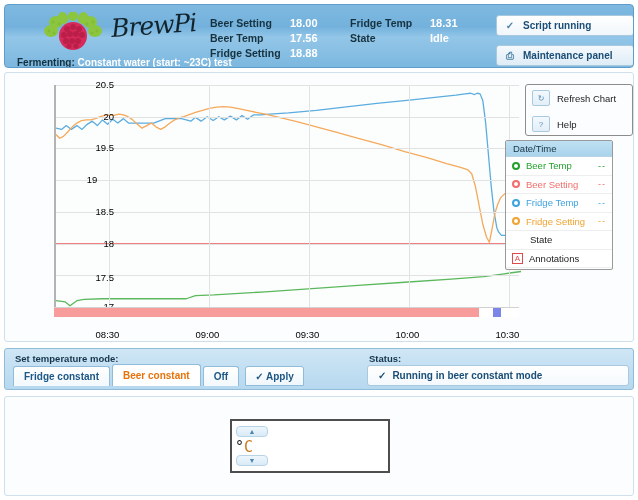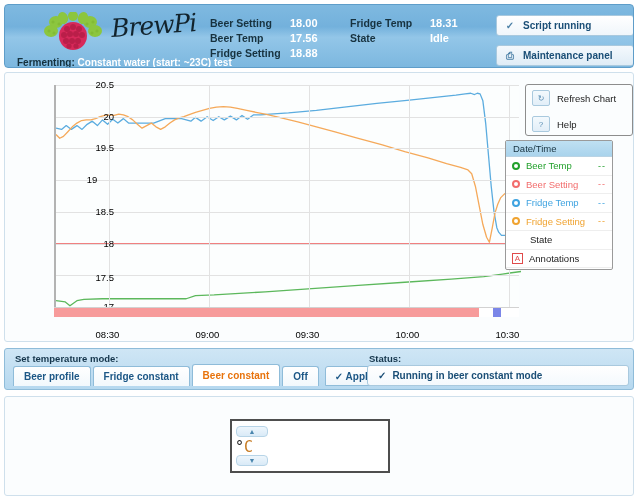--- a/index.html
+++ b/index.html
@@ -352,21 +352,20 @@
           <div class="leg-anno">A</div>
           <div class="leg-lbl" style="color: rgb(34, 34, 34);">Annotations</div>
         </div>
       </div>
   </div>
 
   <div class="mode-panel">
     <div class="mp-lbl" style="left:10px; top:4px;">Set temperature mode:</div>
     <div class="mp-lbl" style="left:364px; top:4px;">Status:</div>
     <div class="tabs" id="tabs">
-        <div class="tab">Beer profile</div>
         <div class="tab">Fridge constant</div>
         <div class="tab active">Beer constant</div>
         <div class="tab">Off</div>
         <div class="apply-btn"><span>✓</span> <span>Apply</span></div>
       </div>
     <div class="status-box">
       <span style="margin-right:6px;">✓</span>
       <span>Running in beer constant mode</span>
     </div>
   </div>

